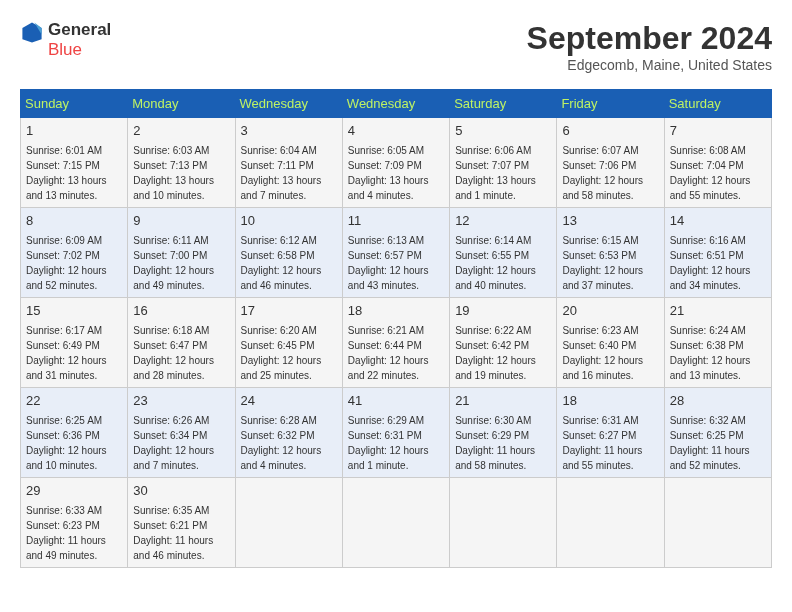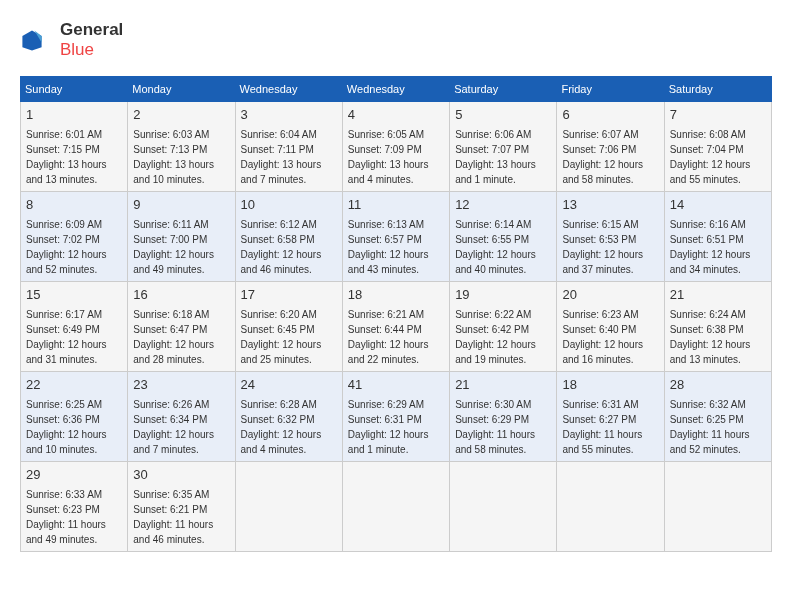--- a/index.html
+++ b/index.html
@@ -11,22 +11,21 @@
       padding: 20px;
     }
     .header {
       display: flex;
       justify-content: space-between;
       align-items: flex-start;
       margin-bottom: 16px;
     }
     .logo {
       display: flex;
-      align-items: center;
-      gap: 16px;
+      gap: 4px;
     }
     .logo-icon {
       width: 24px;
       height: 24px;
     }
     .title-area {
       text-align: right;
     }
     .month-title {
       font-size: 32px;
@@ -37,24 +36,24 @@
       font-size: 14px;
       color: #555;
     }
     table {
       width: 100%;
       border-collapse: collapse;
       font-size: 10.5px;
     }
     thead tr th {
       background: #1a5fb4;
-      color: #ffffff;
+      color: #bef264;
       padding: 6px 4px;
       text-align: left;
-      font-size: 11px;
+      font-size: 13px;
       font-weight: normal;
       border: 1px solid #1a5fb4;
     }
     tbody tr td {
       border: 1px solid #ccc;
       padding: 4px 5px;
       vertical-align: top;
       width: 14.28%;
       min-height: 80px;
       height: 90px;
@@ -88,20 +87,24 @@
   <div class="logo">
     <svg class="logo-icon" viewBox="0 0 30 30" xmlns="http://www.w3.org/2000/svg">
       <polygon points="15,3 27,10 27,24 15,28 3,24 3,10" fill="#1a5fb4"></polygon>
       <polygon points="18,3 27,10 27,18" fill="#4a9fd4"></polygon>
     </svg>
     <div>
       <div style="font-size:17px;font-weight:bold;color:#333;">General</div>
       <div style="font-size:17px;font-weight:normal;color:#ef4444;">Blue</div>
     </div>
   </div>
+  <div class="title-area">
+    <div class="month-title">September 2024</div>
+    <div class="location">Edgecomb, Maine, United States</div>
+  </div>
 </div>
 
 <table>
   <thead>
     <tr>
     <th>Sunday</th>
         <th>Monday</th>
         <th>Wednesday</th>
         <th>Wednesday</th>
         <th>Saturday</th>

